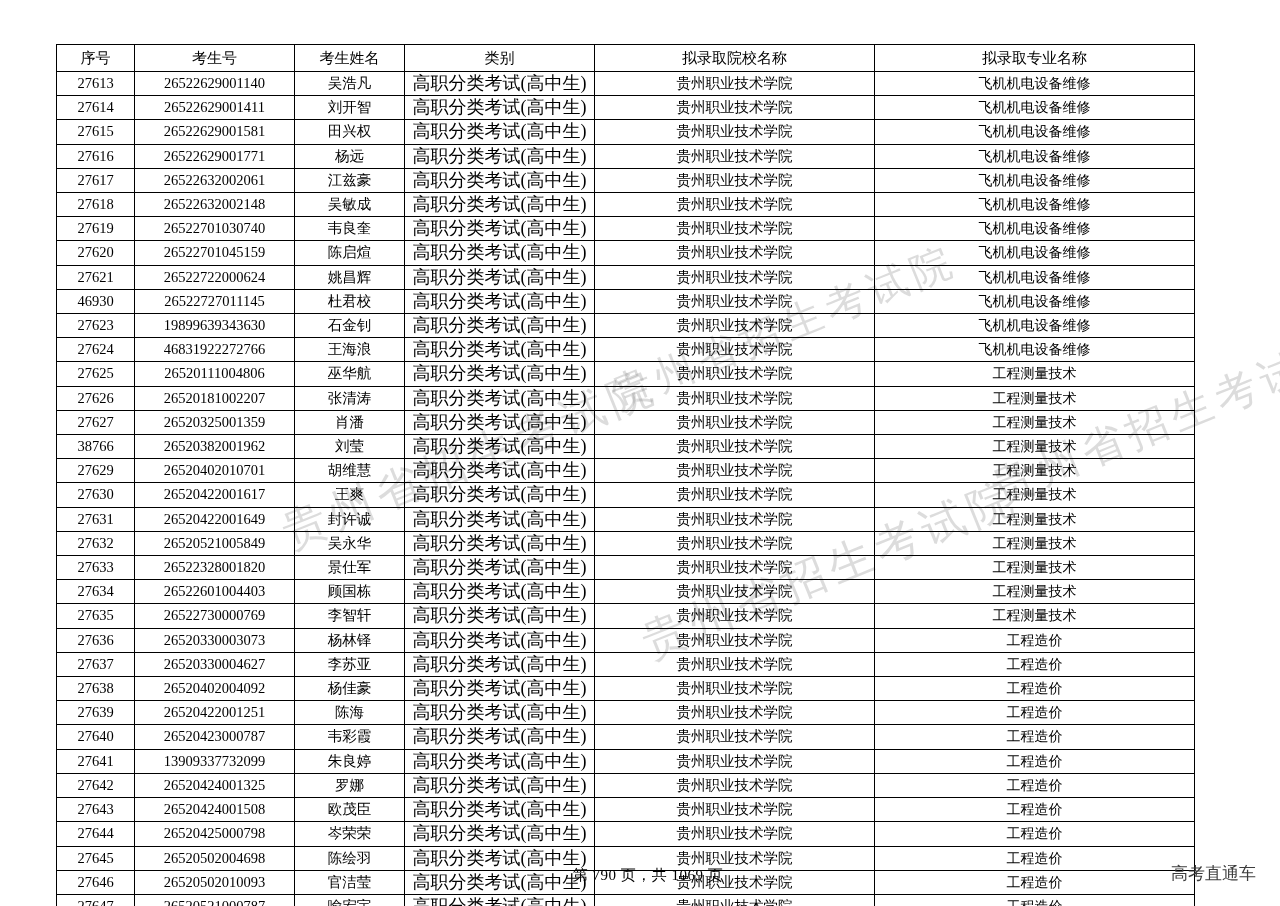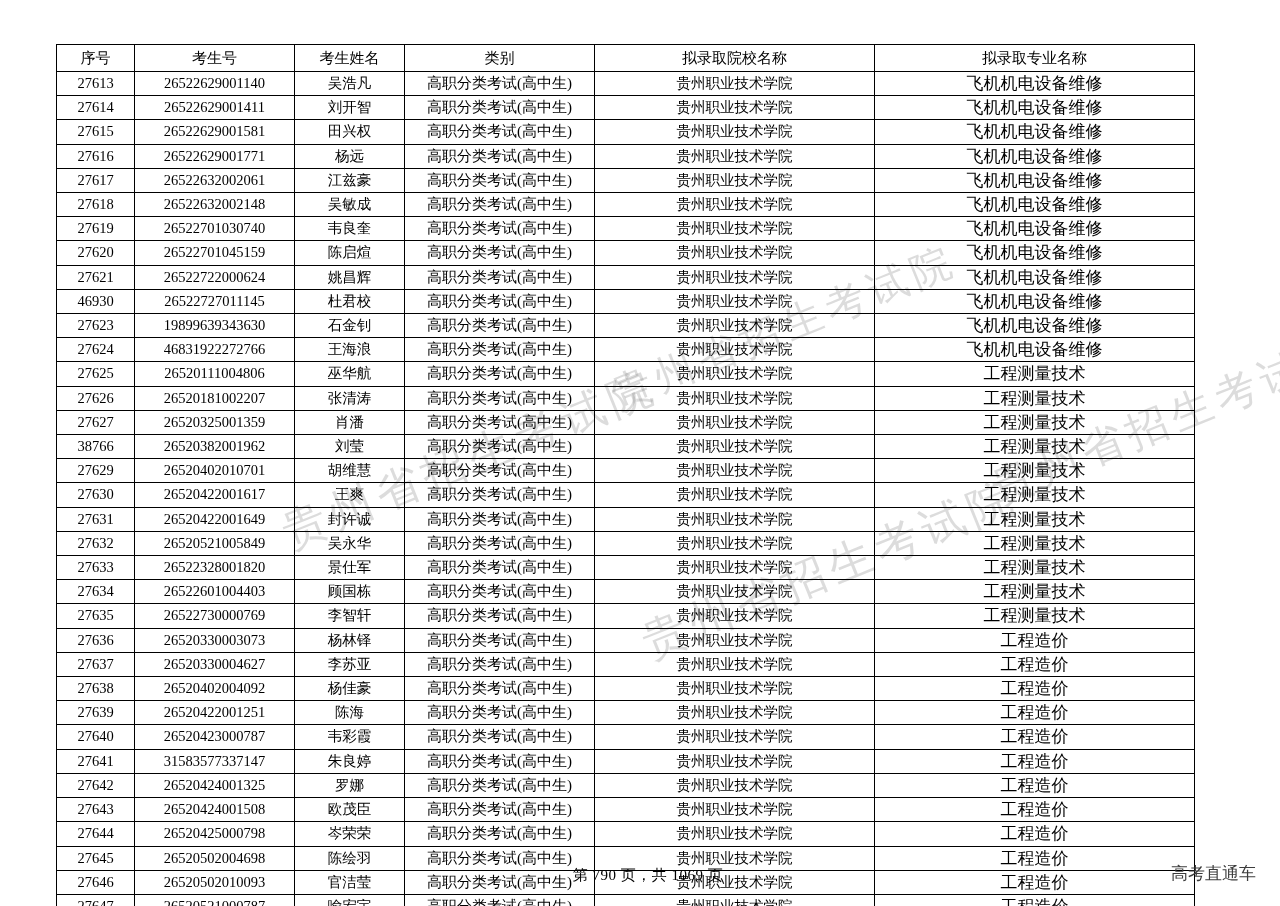--- a/index.html
+++ b/index.html
@@ -49,22 +49,22 @@
     height: 26px;
     line-height: 26px;
   }
   col.c-idx { width: 78px; }
   col.c-no { width: 160px; }
   col.c-name { width: 110px; }
   col.c-cat { width: 190px; }
   col.c-school { width: 280px; }
   col.c-major { width: 320px; }
 
-  td.cat { font-size: 15px; }
-  td.major { font-size: 17px; }
+  td.cat { font-size: 18px; }
+  td.major { font-size: 14px; }
 
   .footer {
     position: absolute;
     left: 8px;
     top: 866px;
     width: 1280px;
     text-align: center;
     font-size: 15px;
     letter-spacing: 0.5px;
   }
@@ -344,21 +344,21 @@
           <tr>
             <td class="idx">27640</td>
             <td class="no">26520423000787</td>
             <td class="name">韦彩霞</td>
             <td class="cat">高职分类考试(高中生)</td>
             <td class="school">贵州职业技术学院</td>
             <td class="major">工程造价</td>
           </tr>
           <tr>
             <td class="idx">27641</td>
-            <td class="no">31583577337147</td>
+            <td class="no">13909337732099</td>
             <td class="name">朱良婷</td>
             <td class="cat">高职分类考试(高中生)</td>
             <td class="school">贵州职业技术学院</td>
             <td class="major">工程造价</td>
           </tr>
           <tr>
             <td class="idx">27642</td>
             <td class="no">26520424001325</td>
             <td class="name">罗娜</td>
             <td class="cat">高职分类考试(高中生)</td>

